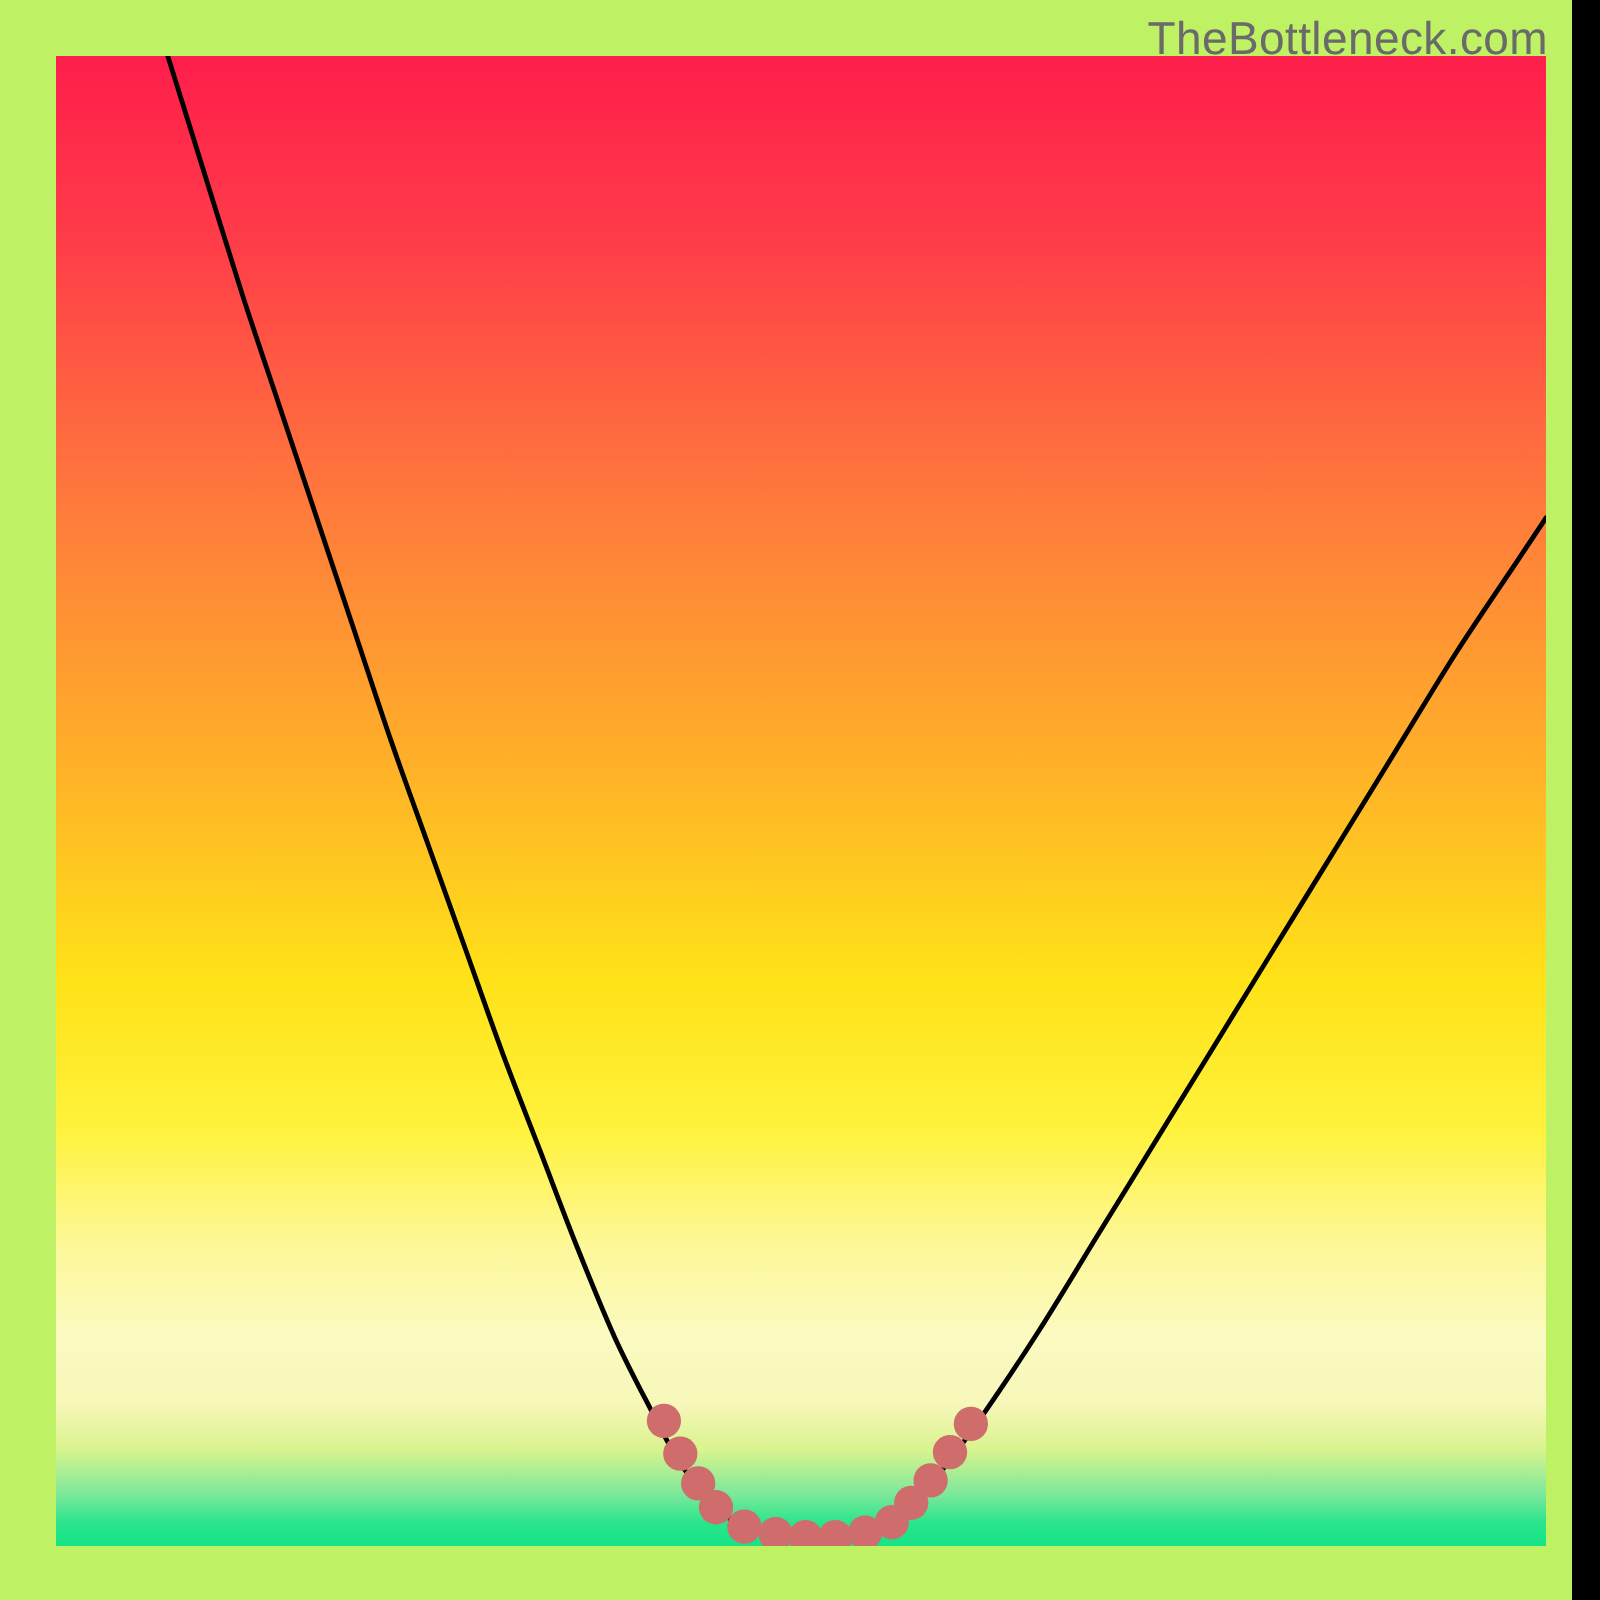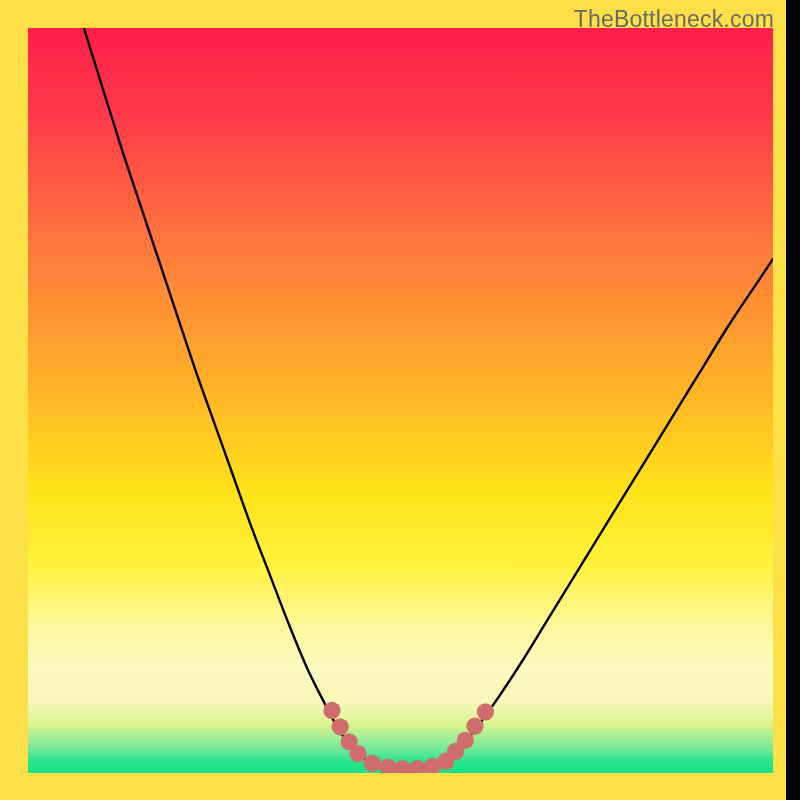--- a/index.html
+++ b/index.html
@@ -8,21 +8,21 @@
     width: 800px;
     height: 800px;
     background: #000;
     overflow: hidden;
     font-family: Arial, Helvetica, sans-serif;
   }
   .stage {
     position: relative;
     width: 786px;
     height: 800px;
-    background: #fde047;
+    background: #bef264;
   }
   .watermark {
     position: absolute;
     top: 6px;
     right: 12px;
     color: #6a6a6a;
     font-size: 23px;
     letter-spacing: 0.2px;
     font-weight: 400;
     z-index: 5;

